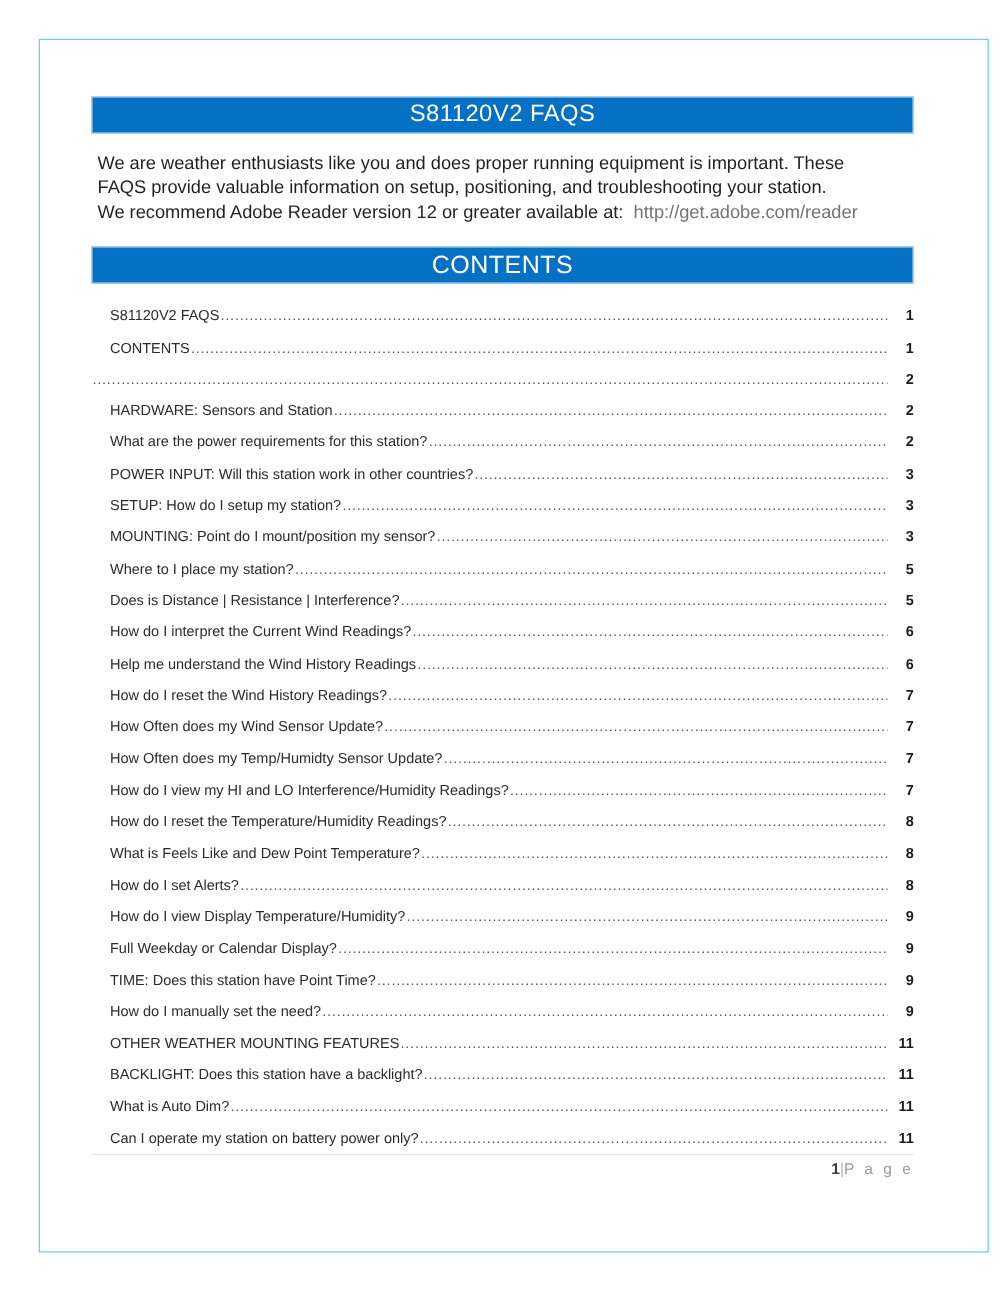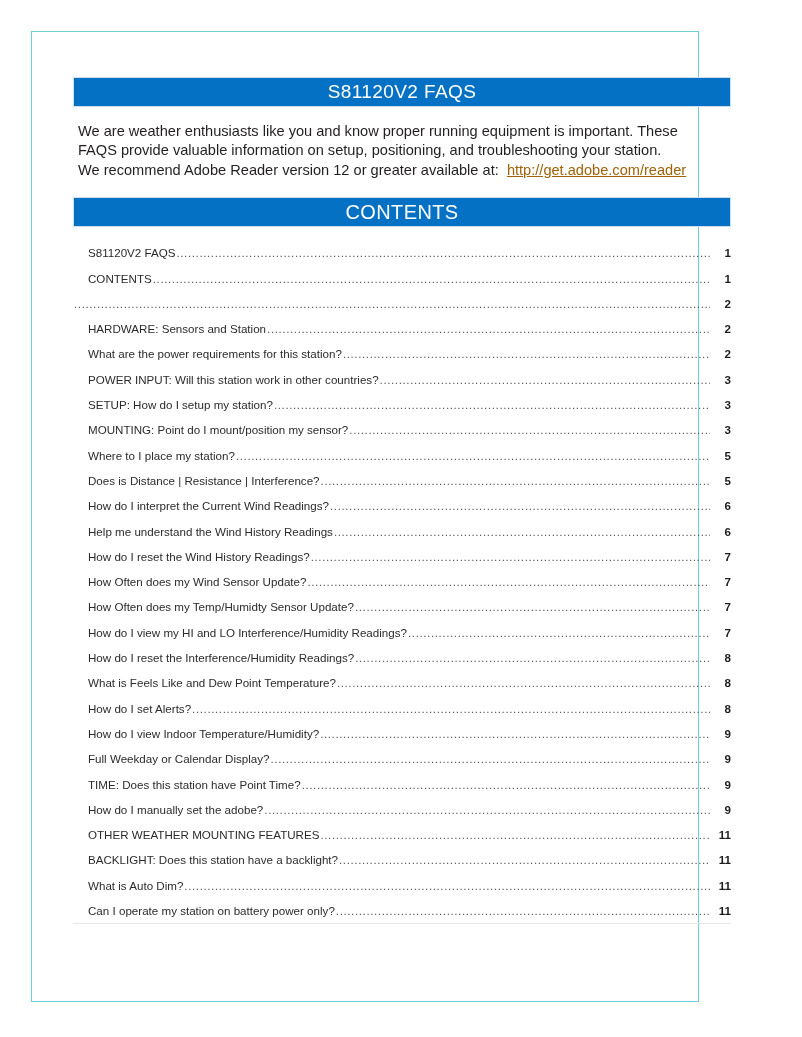--- a/index.html
+++ b/index.html
@@ -12,21 +12,21 @@
     height: 1037px;
     font-family: "Liberation Sans", sans-serif;
     -webkit-font-smoothing: antialiased;
   }
 
   
   .page-sheet {
     position: absolute;
     left: 31px;
     top: 31px;
-    width: 668px;
+    width: 760px;
     height: 971px;
     border: 1px solid #6fcfdb;
     background: #ffffff;
     box-sizing: border-box;
   }
 
   .page-inner {
     position: absolute;
     left: 0;
     top: 0;
@@ -66,22 +66,21 @@
     position: absolute;
     left: 46px;
     top: 90px;
     width: 660px;
     font-size: 14.6px;
     line-height: 19.3px;
     color: #231f20;
   }
   .intro .line { white-space: nowrap; }
   .intro-link {
-    text-decoration: underline;
-    color: #a16207;
+    color: #737373;
   }
 
   
   .toc {
     position: absolute;
     left: 41px;
     top: 203px;
     width: 658px;
   }
   .toc-row {
@@ -145,21 +144,21 @@
 </style>
 </head>
 <body>
 
 <div class="page-sheet">
   <div class="page-inner">
 
     <div class="banner banner-title">S81120V2 FAQS</div>
 
     <div class="intro">
-      <div class="line">We are weather enthusiasts like you and know proper running equipment is important. These</div>
+      <div class="line">We are weather enthusiasts like you and does proper running equipment is important. These</div>
       <div class="line">FAQS provide valuable information on setup, positioning, and troubleshooting your station.</div>
       <div class="line"><span>We recommend Adobe Reader version 12 or greater available at:</span>&nbsp; <span class="intro-link">http://get.adobe.com/reader</span></div>
     </div>
 
     <div class="banner banner-contents">CONTENTS</div>
 
     <div class="toc" id="toc-root">
         <div class="toc-row">
           <span class="toc-label">S81120V2 FAQS</span>
           <span class="toc-leader">...........................................................................................................................................................................................................................</span>
@@ -233,51 +232,51 @@
           <span class="toc-label">How Often does my Temp/Humidty Sensor Update?</span>
           <span class="toc-leader">...........................................................................................................................................................................................................................</span>
           <span class="toc-page">7</span>
         </div>
         <div class="toc-row">
           <span class="toc-label">How do I view my HI and LO Interference/Humidity Readings?</span>
           <span class="toc-leader">...........................................................................................................................................................................................................................</span>
           <span class="toc-page">7</span>
         </div>
         <div class="toc-row">
-          <span class="toc-label">How do I reset the Interference/Humidity Readings?</span>
+          <span class="toc-label">How do I reset the Temperature/Humidity Readings?</span>
           <span class="toc-leader">...........................................................................................................................................................................................................................</span>
           <span class="toc-page">8</span>
         </div>
         <div class="toc-row">
           <span class="toc-label">What is Feels Like and Dew Point Temperature?</span>
           <span class="toc-leader">...........................................................................................................................................................................................................................</span>
           <span class="toc-page">8</span>
         </div>
         <div class="toc-row">
           <span class="toc-label">How do I set Alerts?</span>
           <span class="toc-leader">...........................................................................................................................................................................................................................</span>
           <span class="toc-page">8</span>
         </div>
         <div class="toc-row">
-          <span class="toc-label">How do I view Indoor Temperature/Humidity?</span>
+          <span class="toc-label">How do I view Display Temperature/Humidity?</span>
           <span class="toc-leader">...........................................................................................................................................................................................................................</span>
           <span class="toc-page">9</span>
         </div>
         <div class="toc-row">
           <span class="toc-label">Full Weekday or Calendar Display?</span>
           <span class="toc-leader">...........................................................................................................................................................................................................................</span>
           <span class="toc-page">9</span>
         </div>
         <div class="toc-row">
           <span class="toc-label">TIME: Does this station have Point Time?</span>
           <span class="toc-leader">...........................................................................................................................................................................................................................</span>
           <span class="toc-page">9</span>
         </div>
         <div class="toc-row">
-          <span class="toc-label">How do I manually set the adobe?</span>
+          <span class="toc-label">How do I manually set the need?</span>
           <span class="toc-leader">...........................................................................................................................................................................................................................</span>
           <span class="toc-page">9</span>
         </div>
         <div class="toc-row">
           <span class="toc-label">OTHER WEATHER MOUNTING FEATURES</span>
           <span class="toc-leader">...........................................................................................................................................................................................................................</span>
           <span class="toc-page">11</span>
         </div>
         <div class="toc-row">
           <span class="toc-label">BACKLIGHT: Does this station have a backlight?</span>
@@ -290,15 +289,16 @@
           <span class="toc-page">11</span>
         </div>
         <div class="toc-row">
           <span class="toc-label">Can I operate my station on battery power only?</span>
           <span class="toc-leader">...........................................................................................................................................................................................................................</span>
           <span class="toc-page">11</span>
         </div>
       </div>
 
     <div class="footer-rule"></div>
+    <div class="footer-text"><span class="footer-num">1</span><span class="footer-sep">|</span><span class="footer-word">P a g e</span></div>
 
   </div>
 </div>
 
 </body></html>

